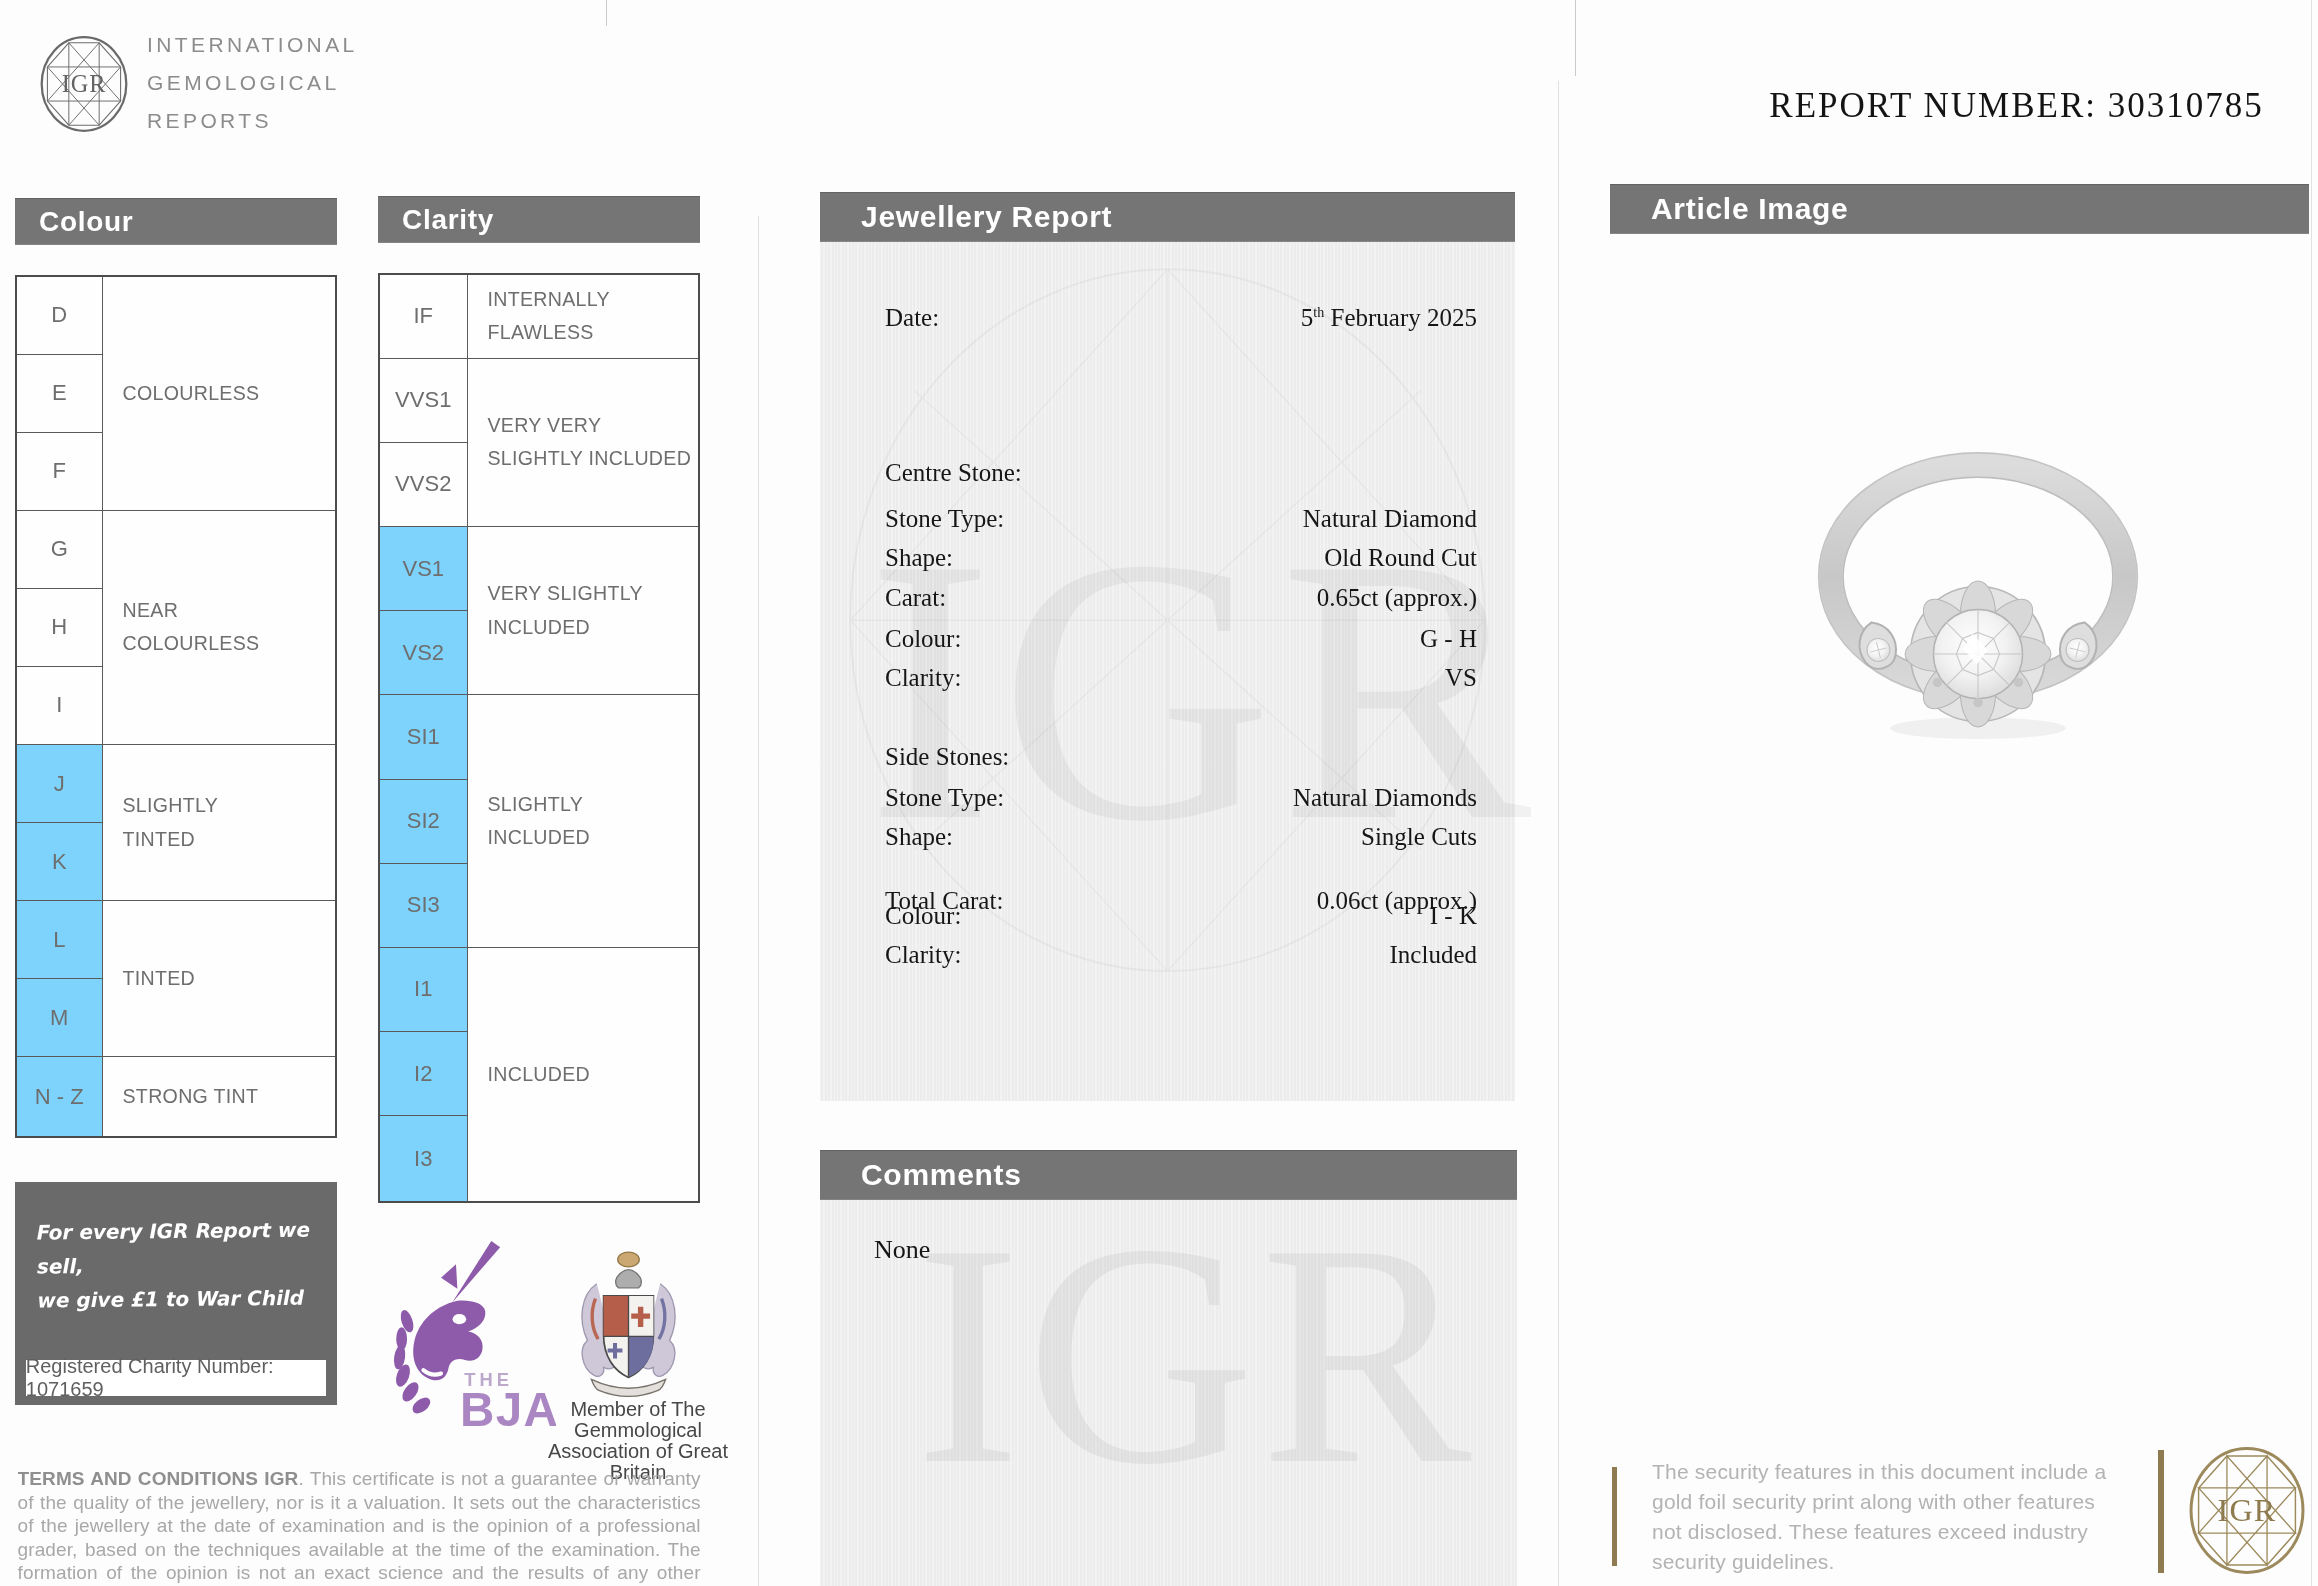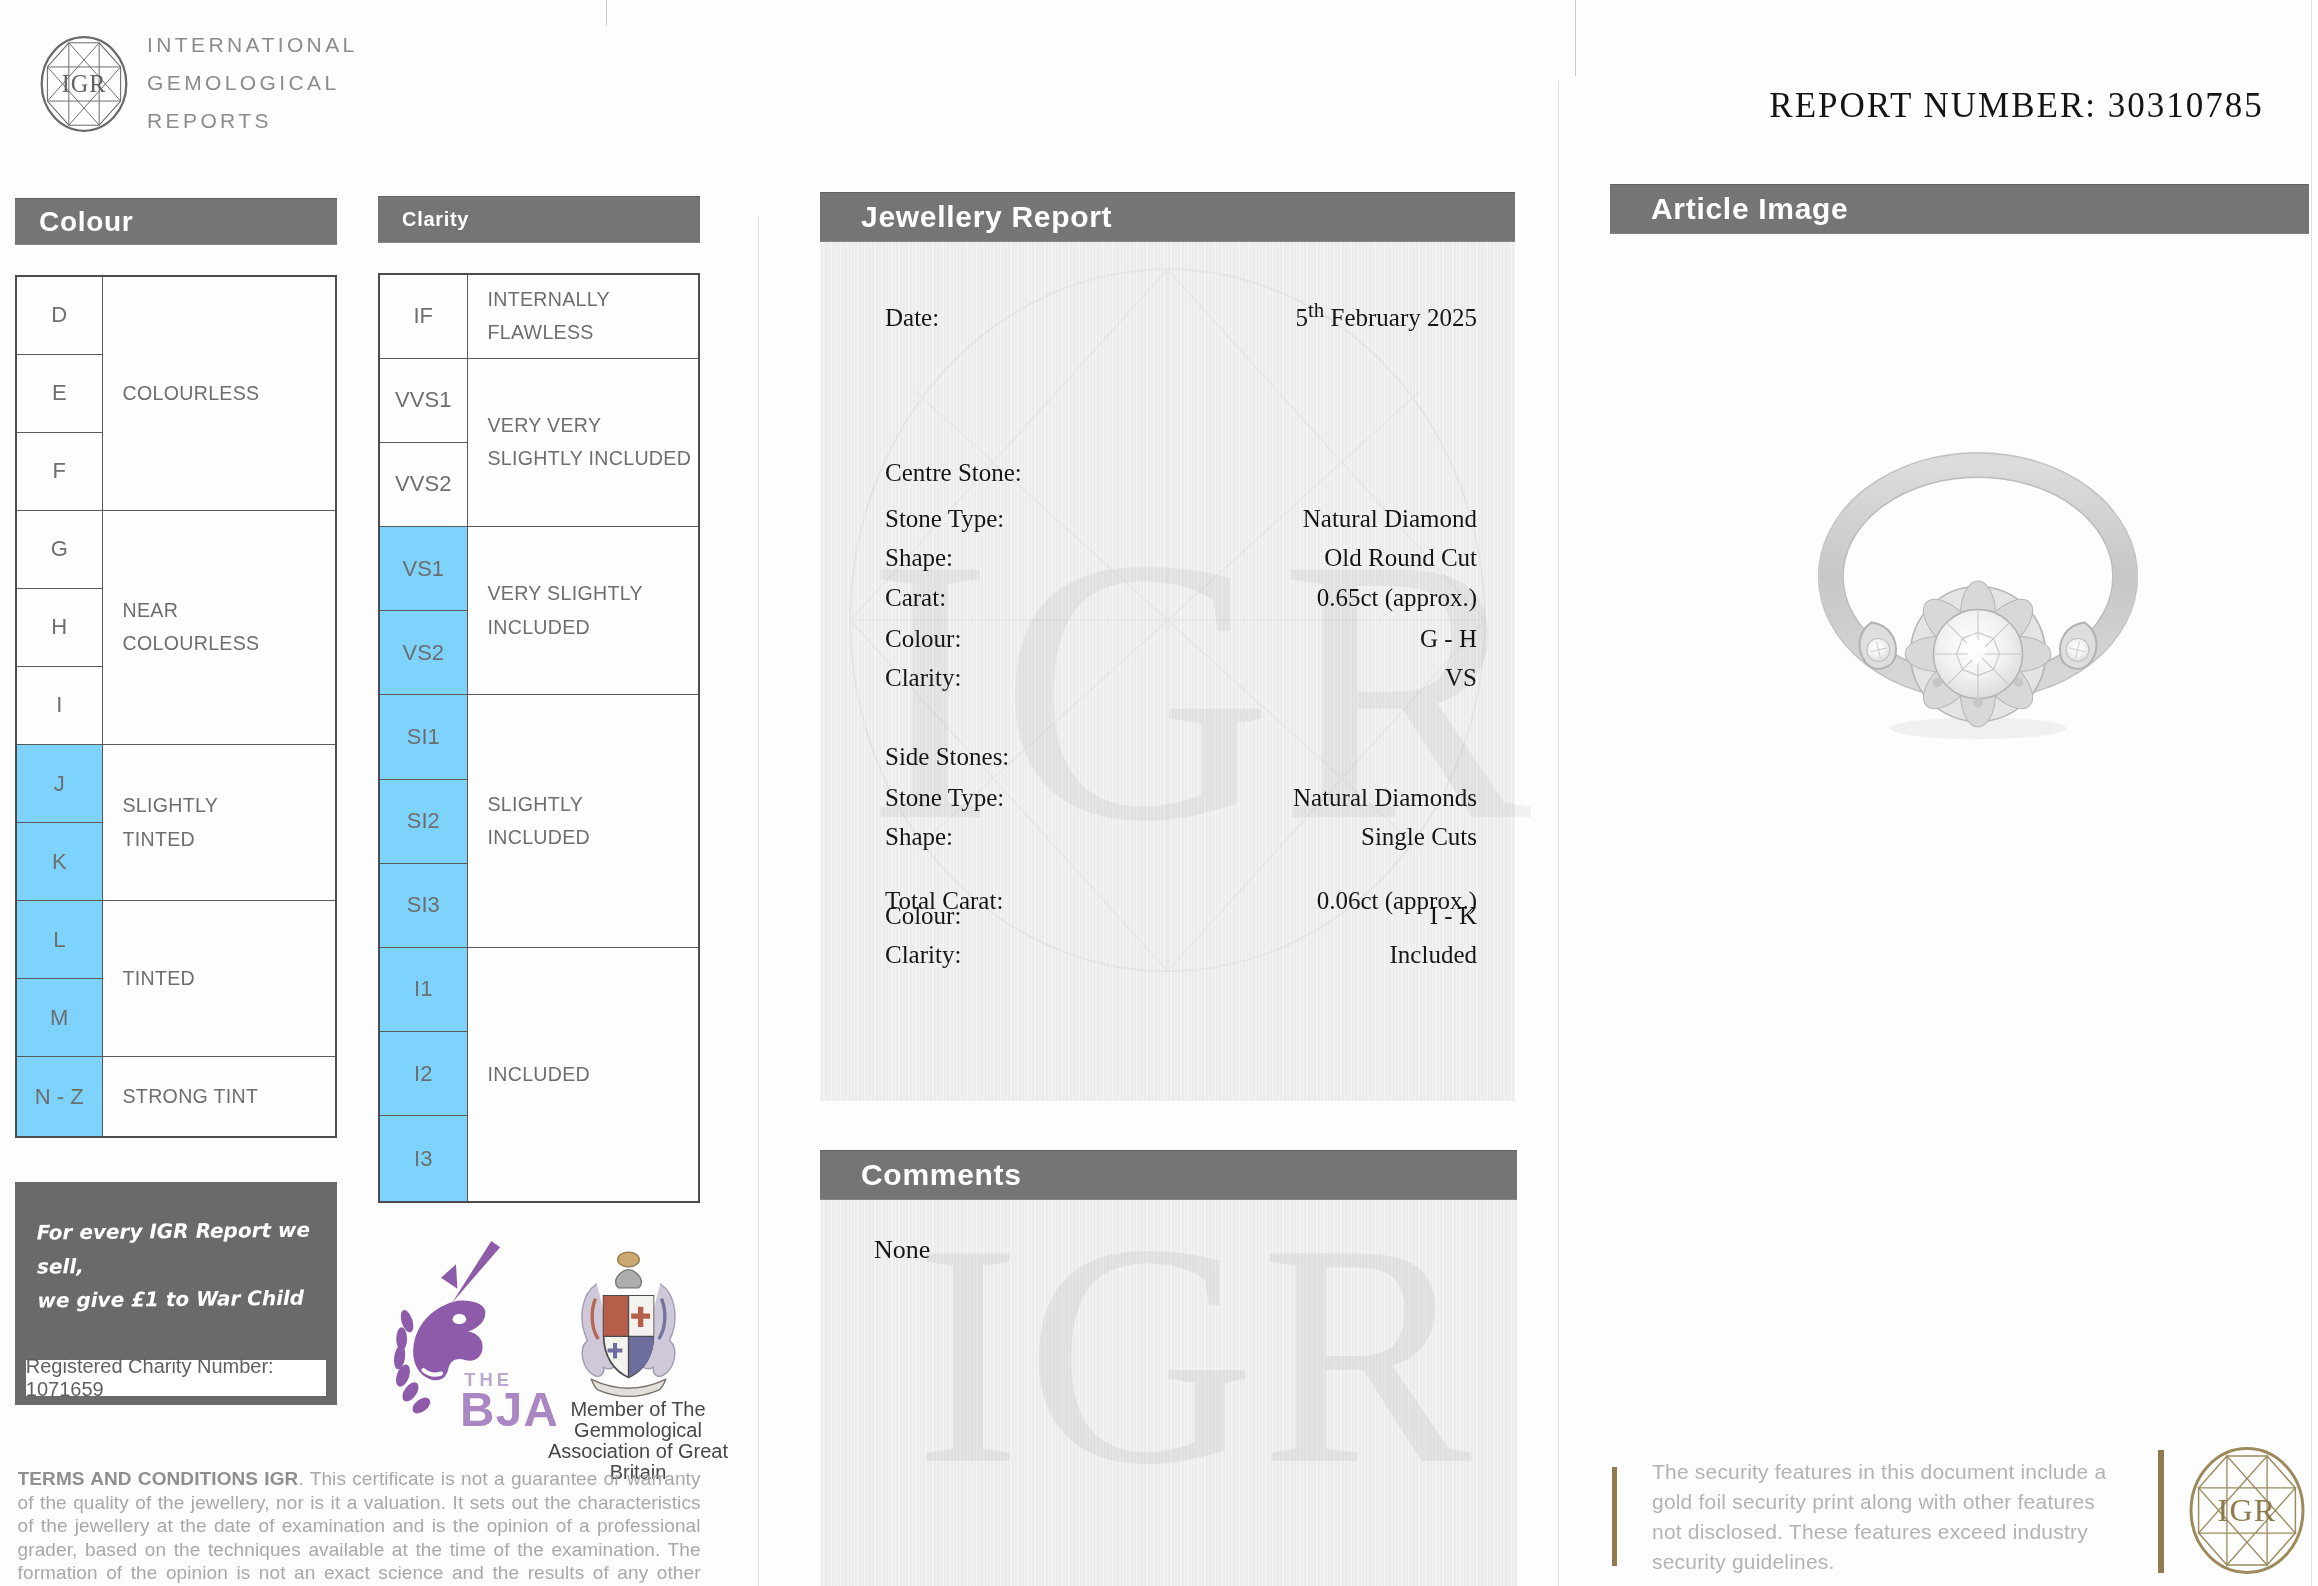--- a/index.html
+++ b/index.html
@@ -29,21 +29,21 @@
         font-size:20px;line-height:34px;transform:rotate(-.6deg);}
   .charity .strip{position:absolute;left:10.8px;right:10.8px;bottom:9.5px;height:36px;background:#fff;
         color:#5f5f5f;font-size:20px;display:flex;align-items:center;justify-content:center;}
   
   .paper{position:absolute;background:#ececec;
          background-image:repeating-linear-gradient(90deg,rgba(255,255,255,.35) 0 1.4px,rgba(0,0,0,0) 1.4px 3.4px);}
   .jr-row{position:absolute;left:0;right:0;display:flex;justify-content:space-between;
          padding:0 38px 0 65px;font-family:"Liberation Serif",serif;font-size:25px;color:#161616;}
   .jr-row .lab{white-space:nowrap;}
   .jr-row .val{white-space:nowrap;text-align:right;}
-  sup{font-size:21px;vertical-align:super;line-height:0;}
+  sup{font-size:14px;vertical-align:super;line-height:0;}
   .wm{position:absolute;font-family:"Liberation Serif",serif;color:#000;opacity:.045;
       pointer-events:none;user-select:none;}
   
   .terms{position:absolute;left:17.6px;top:1467px;width:683px;height:119px;overflow:hidden;
       font-size:19px;line-height:23.6px;color:#a8a8a8;text-align:justify;letter-spacing:0.1px;}
   .terms b{color:#8f8f8f;}
   .security-text{position:absolute;left:1652px;top:1457px;width:467px;font-size:21px;
       line-height:30px;color:#b3b3b3;letter-spacing:0.2px;}
   .goldbar{position:absolute;background:#8e7b50;}
   
@@ -120,21 +120,21 @@
     <tr style="height:78px">
           <td class="g shade">M</td>
         </tr>
     <tr style="height:80px">
           <td class="g shade">N - Z</td>
         <td class="d">STRONG TINT</td>
         </tr>
   </tbody>
     </table>
 
-  <div class="bar" style="left:378px;top:196px;width:322px;height:47px;font-size:20px;padding-left:24px;">
+  <div class="bar" style="left:378px;top:196px;width:322px;height:47px;font-size:28px;padding-left:24px;">
     <span>Clarity</span>
   </div>
 
   <table class="grades" style="position:absolute;left:378px;top:273px;width:322px;height:930px;">
     <colgroup>
         <col style="width:88px">
         <col>
       </colgroup>
     <tbody>
         <tr style="height:84px">

